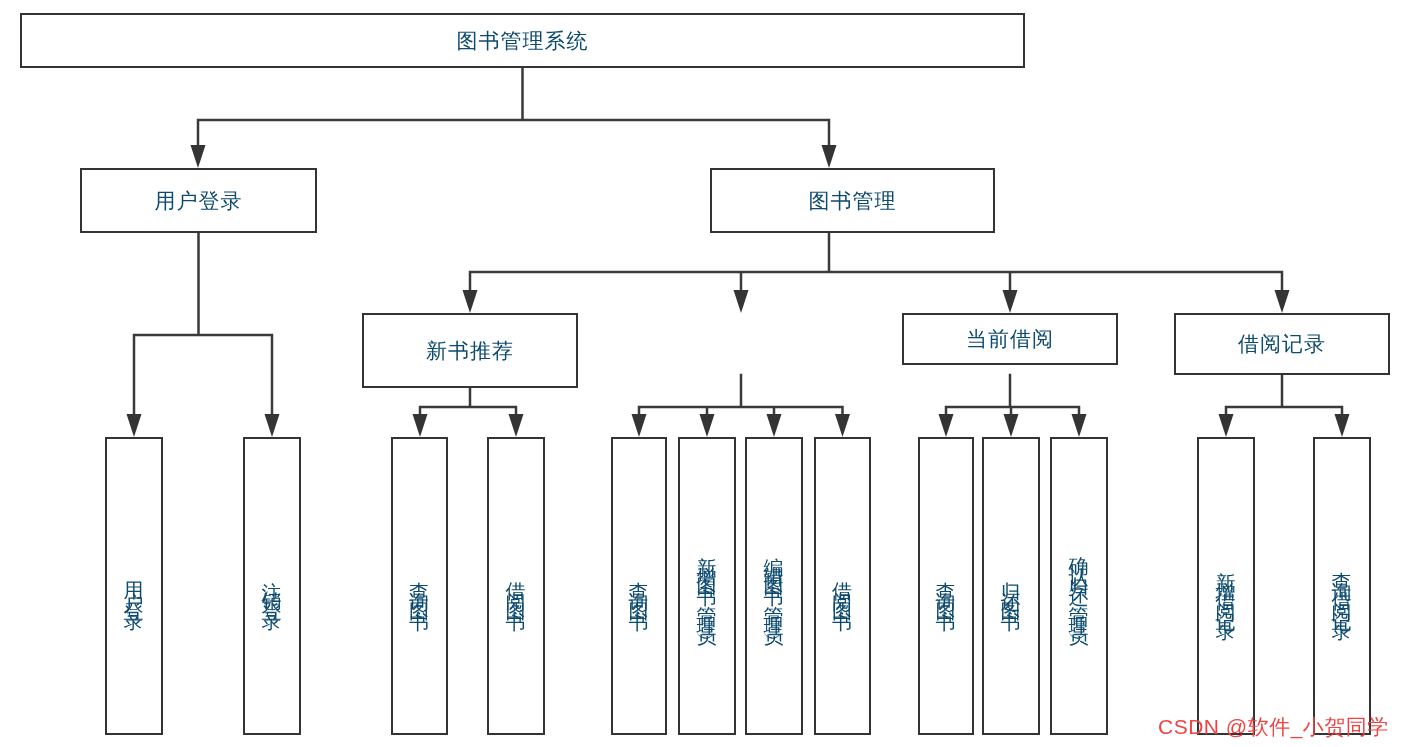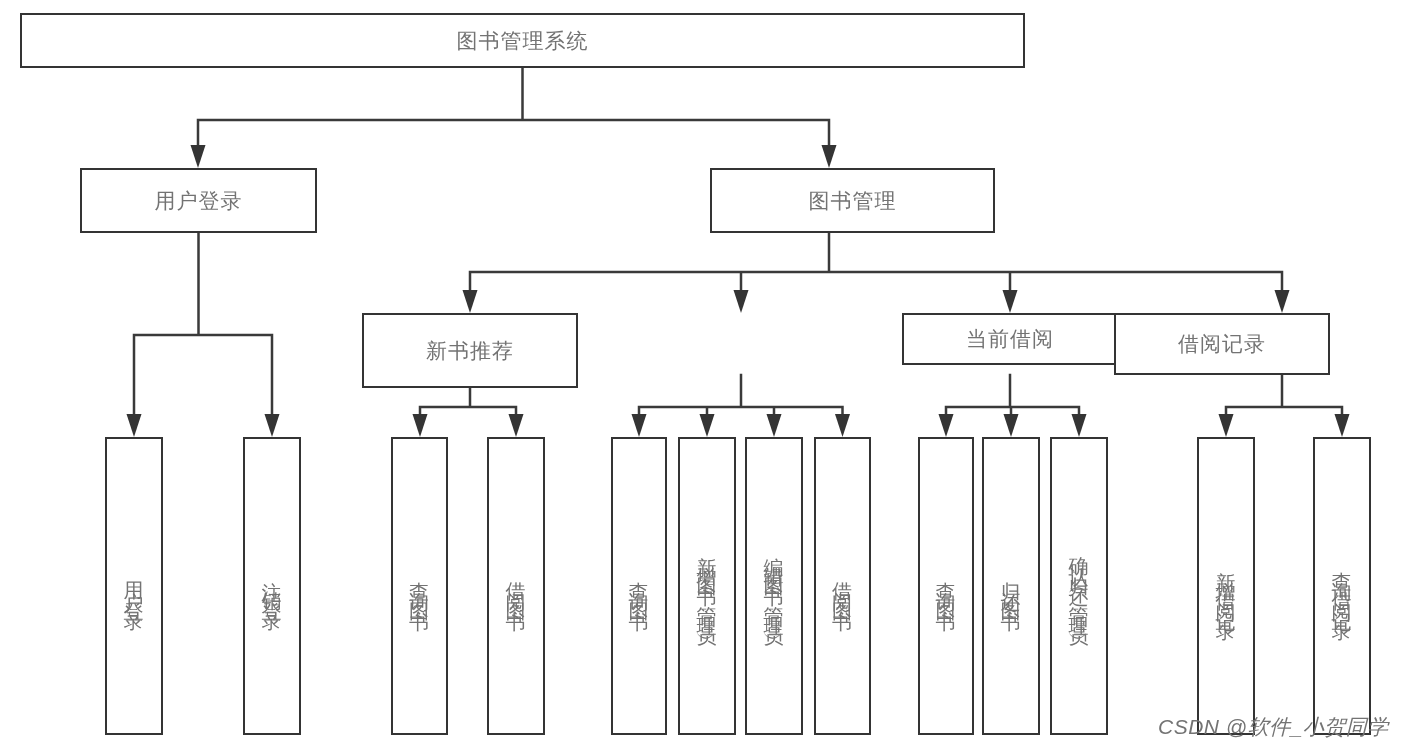--- a/index.html
+++ b/index.html
@@ -26,43 +26,42 @@
     height: 747px;
   }
   .node {
     position: absolute;
     box-sizing: border-box;
     border: 2.5px solid #343434;
     background: #ffffff;
     display: flex;
     align-items: center;
     justify-content: center;
-    color: #737373;
+    color: #0c4a6e;
     font-size: 21px;
     letter-spacing: 1px;
     text-align: center;
     white-space: nowrap;
   }
   .node.vertical {
     writing-mode: vertical-rl;
     letter-spacing: 10px;
     font-size: 20px;
     white-space: normal;
     line-height: 1;
   }
   .watermark {
     position: absolute;
     left: 1158px;
     top: 713px;
     font-size: 21px;
-    color: #737373;
+    color: #ef4444;
     letter-spacing: 0.5px;
     z-index: 5;
     white-space: nowrap;
-    font-style: italic;
   }
 </style>
 </head>
 <body>
 
 <div class="canvas">
 
   <svg class="connectors" viewBox="0 0 1405 747" fill="none">
     <g stroke="#3a3a3a" stroke-width="2.5" stroke-linecap="square">
 
@@ -103,21 +102,21 @@
     </g>
   </svg>
 
   <div class="node" style="left:20px; top:13px; width:1005px; height:55px;">图书管理系统</div>
 
   <div class="node" style="left:80px; top:168px; width:237px; height:65px;">用户登录</div>
   <div class="node" style="left:710px; top:168px; width:285px; height:65px;">图书管理</div>
 
   <div class="node" style="left:362px; top:313px; width:216px; height:75px;">新书推荐</div>
   <div class="node" style="left:902px; top:313px; width:216px; height:52px;">当前借阅</div>
-  <div class="node" style="left:1114px; top:313px; width:216px; height:62px;">借阅记录</div>
+  <div class="node" style="left:1174px; top:313px; width:216px; height:62px;">借阅记录</div>
 
   <div class="node vertical" style="left:105px; top:437px; width:58px; height:298px;">用户登录</div>
   <div class="node vertical" style="left:243px; top:437px; width:58px; height:298px;">注销登录</div>
 
   <div class="node vertical" style="left:391px; top:437px; width:57px; height:298px;">查询图书</div>
   <div class="node vertical" style="left:487px; top:437px; width:58px; height:298px;">借阅图书</div>
 
   <div class="node vertical" style="left:611px; top:437px; width:56px; height:298px;">查询图书</div>
   <div class="node vertical" style="left:678px; top:437px; width:58px; height:298px;">新增图书（管理员）</div>
   <div class="node vertical" style="left:745px; top:437px; width:58px; height:298px;">编辑图书（管理员）</div>

